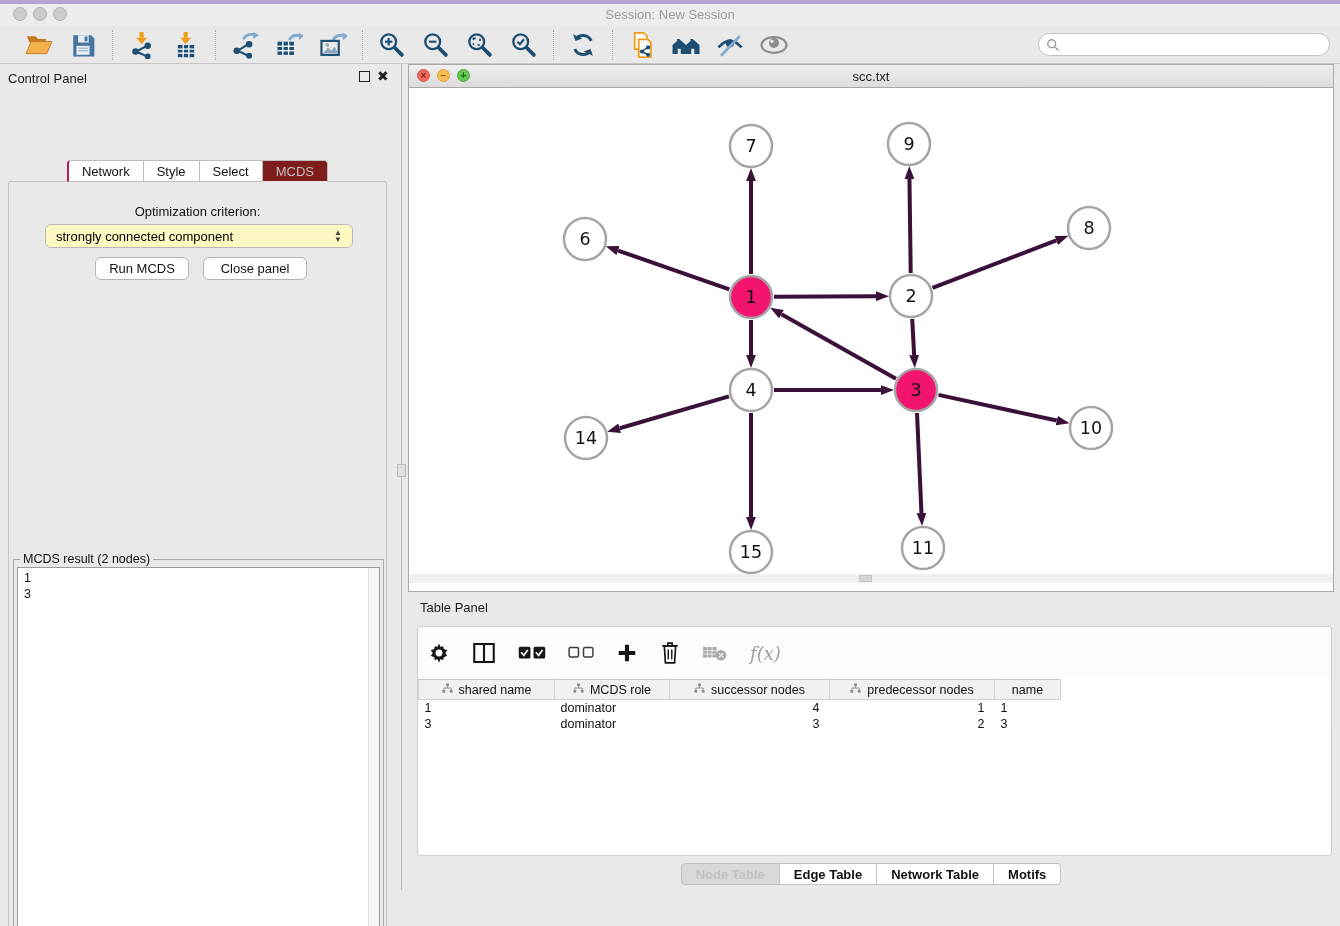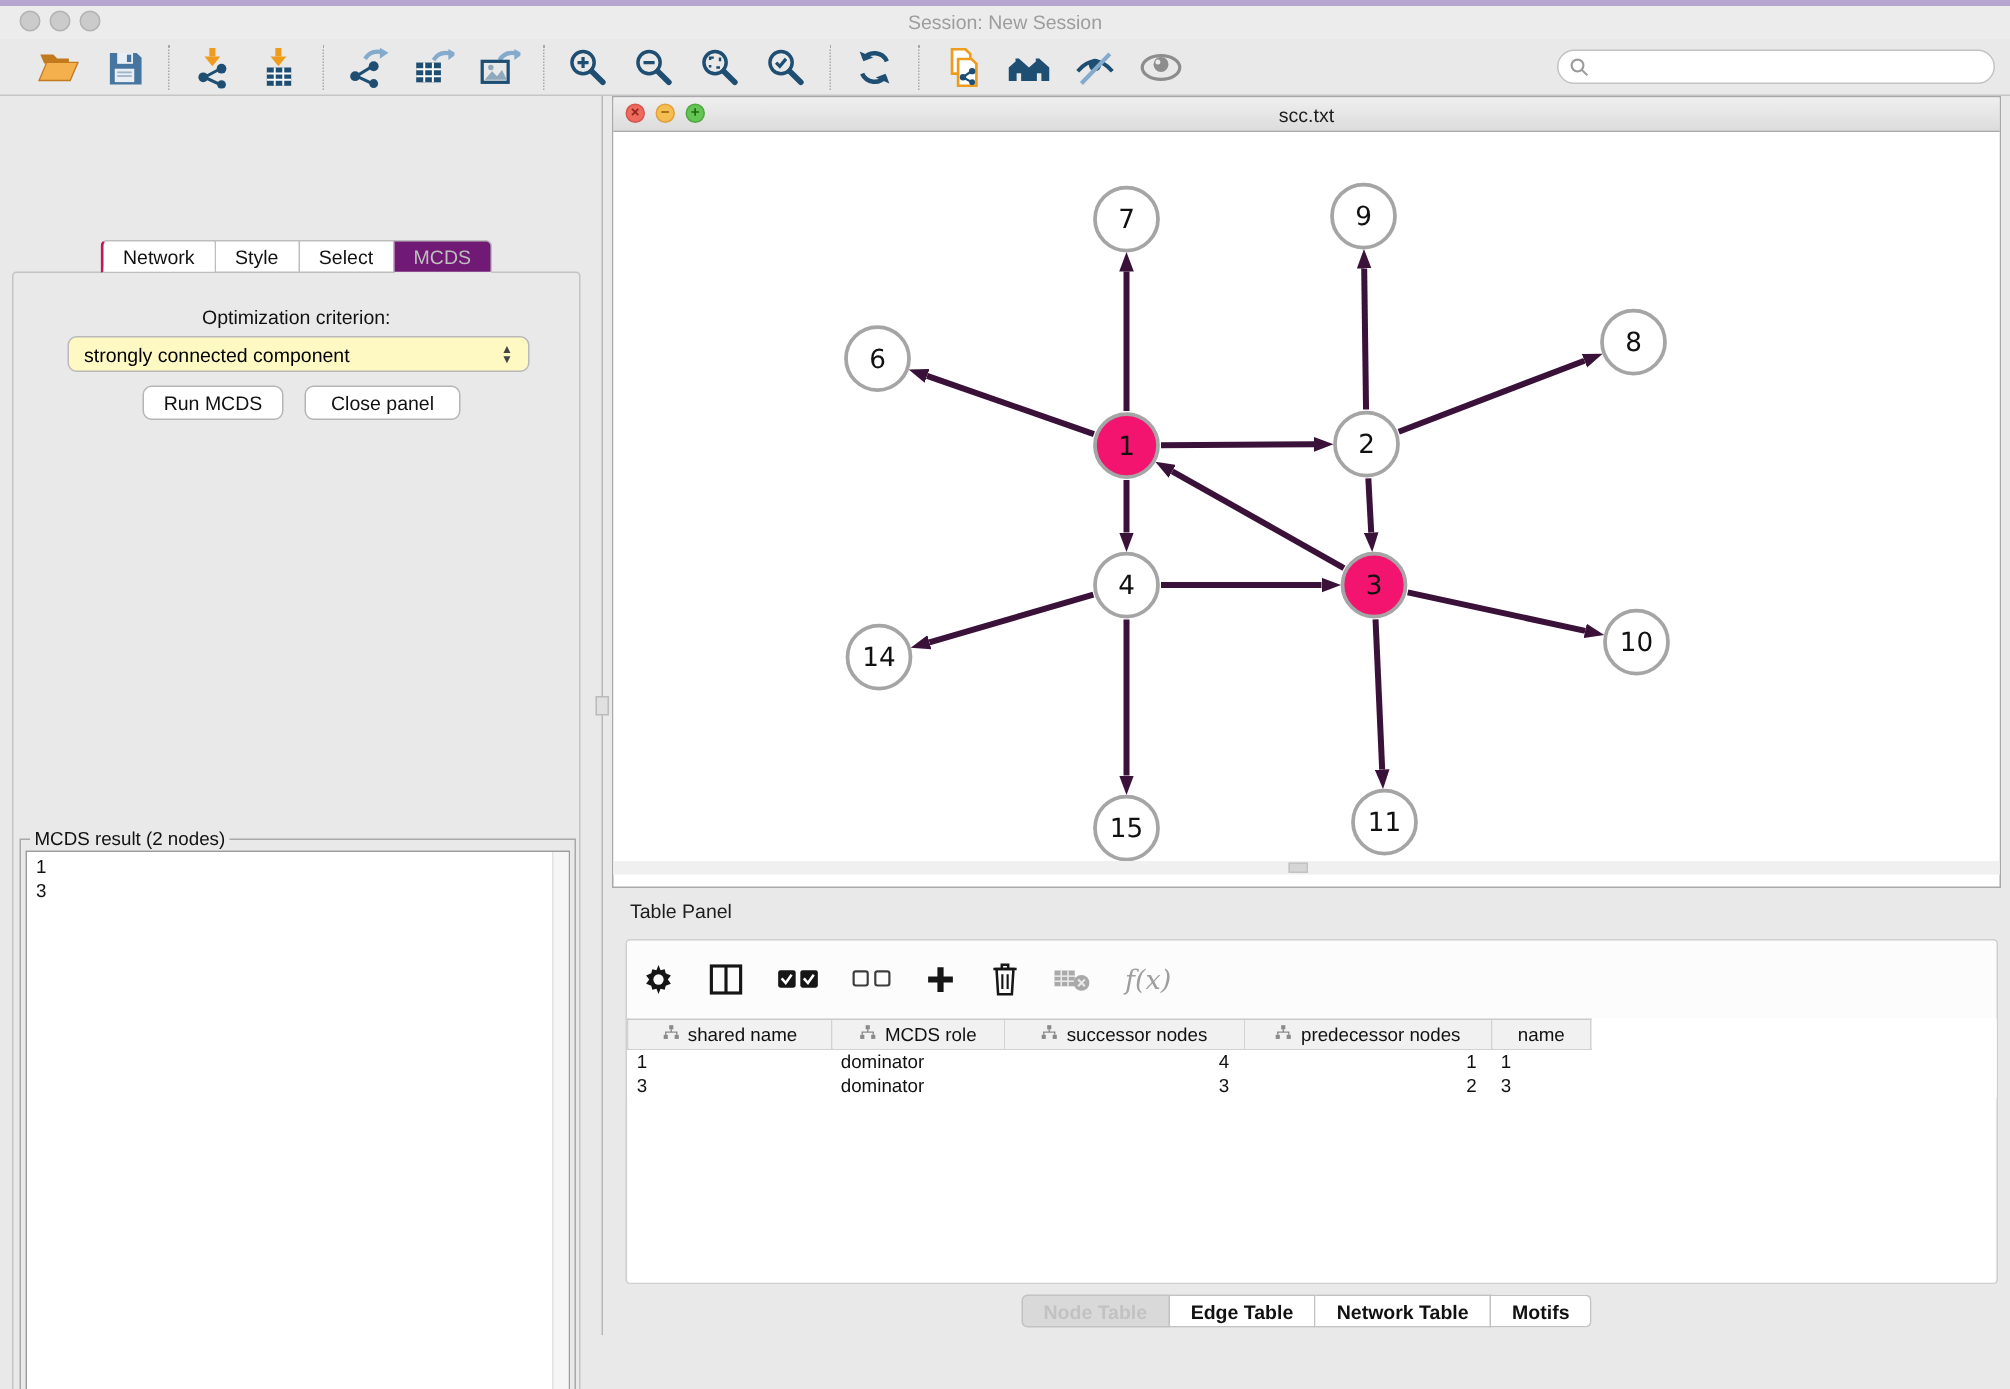--- a/index.html
+++ b/index.html
@@ -25,21 +25,21 @@
   #control-panel { position:absolute; left:0; top:64px; width:395px; height:826px; background:#e9e9e9; }
   #cp-header { position:absolute; left:0; top:0; width:100%; height:28px; }
   #cp-title { position:absolute; left:8px; top:7px; font-size:13px; color:#1d1d1d; }
   .win-float { position:absolute; top:7px; width:11px; height:11px; border:1.5px solid #222; }
   .win-close { position:absolute; top:4px; font-size:14px; font-weight:bold; color:#222; line-height:16px; }
   #cp-panel { position:absolute; left:8px; top:117px; width:379px; height:761px; background:#e9e9e9; border:1px solid #c4c4c4; border-radius:3px; }
   #cp-tabs { position:absolute; left:0; top:96px; width:395px; height:22px; display:flex; justify-content:center; z-index:3; }
   .tab { height:22px; padding:0 13px; font-size:13px; line-height:21px; background:#fff; border:1px solid #bdbdbd; border-left:none; color:#111; }
   .tab:first-child { border-left:2px solid #be185d; border-radius:4px 0 0 0; }
   .tab:last-child { border-radius:0 4px 0 0; }
-  .tab.active { background:#701a75; color:#bfbfbf; border-bottom:1px solid #e6e6e6; }
+  .tab.active { background:#7f1d1d; color:#bfbfbf; border-bottom:1px solid #e6e6e6; }
   #opt-label { position:absolute; left:0; top:22px; width:100%; text-align:center; font-size:13px; color:#111; }
   #criterion-select { position:absolute; left:36px; top:42px; width:308px; height:24px; background:#fef9c3; border:1px solid #b9b9b9; border-radius:6px; font-size:13px; display:flex; align-items:center; padding:0 10px; }
   #criterion-select .sel-text { flex:1; }
   .stepper { display:flex; flex-direction:column; align-items:center; gap:1px; font-size:8px; color:#444; line-height:6px; }
   .cp-btn { position:absolute; top:75px; height:23px; background:#fff; border:1px solid #b5b5b5; border-radius:6px; font-size:13px; color:#111; text-align:center; line-height:21px; }
   #run-btn { left:86px; width:94px; }
   #closep-btn { left:194px; width:104px; }
   
   #result-box { position:absolute; left:4px; top:377px; width:371px; height:380px; border:1px solid #a9a9a9; }
   #result-legend { position:absolute; left:6px; top:-8px; background:#e9e9e9; padding:0 3px; font-size:12.5px; color:#111; }
@@ -270,20 +270,25 @@
     <div id="search-wrap">
       <svg width="14" height="14" viewBox="0 0 16 16">
           <circle cx="6.5" cy="6.5" r="4.5" fill="none" stroke="#9a9a9a" stroke-width="1.6"></circle>
           <line x1="10" y1="10" x2="14" y2="14" stroke="#9a9a9a" stroke-width="1.6"></line>
         </svg>
       <input id="search-input" placeholder="" style="">
     </div>
   </div>
 
   <div id="control-panel">
+    <div id="cp-header">
+      <span id="cp-title">Control Panel</span>
+      <span class="win-float" style="left:359px"></span>
+      <span class="win-close" style="left:377px">✖</span>
+    </div>
     <div id="cp-tabs">
         <div class="tab">Network</div>
         <div class="tab">Style</div>
         <div class="tab">Select</div>
         <div class="tab active">MCDS</div>
       </div>
     <div id="cp-panel">
       <div id="opt-label">Optimization criterion:</div>
       <div id="criterion-select">
         <span class="sel-text">strongly connected component</span>

